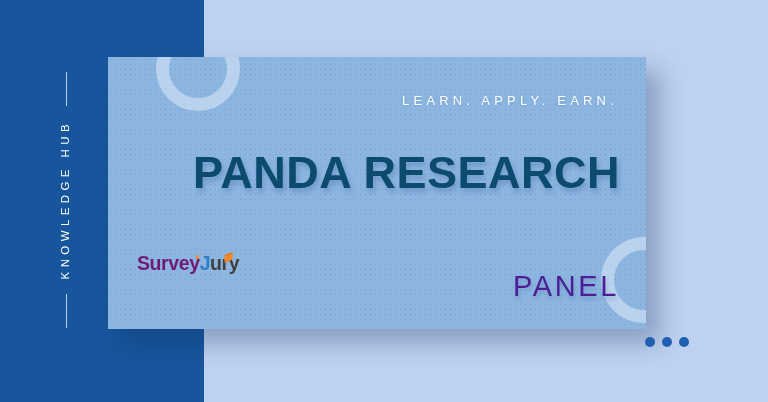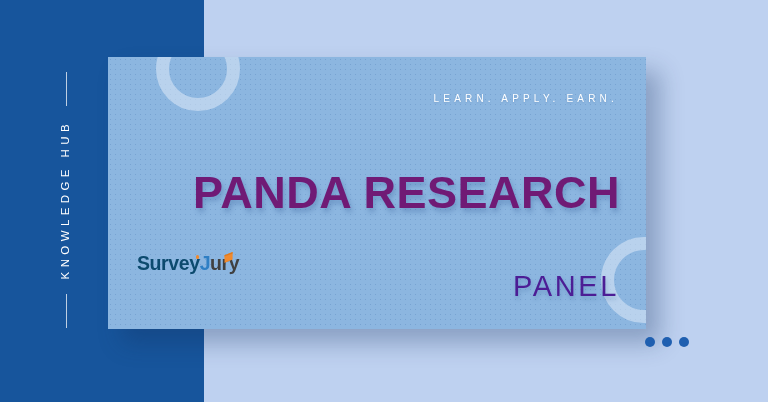--- a/index.html
+++ b/index.html
@@ -107,32 +107,32 @@
     left: 493px;
     top: 180px;
   }
 
   
   .tagline {
     position: absolute;
     right: 28px;
     top: 36px;
     color: #ffffff;
-    font-size: 10px;
+    font-size: 13px;
     font-weight: 400;
     letter-spacing: 4.2px;
     white-space: nowrap;
     text-shadow: 0 1px 2px rgba(40,80,140,0.22);
   }
   .title {
     position: absolute;
     right: 26px;
-    top: 136px;
+    top: 116px;
     transform: translateY(-50%);
-    color: #701a75;
+    color: #0c4a6e;
     font-size: 45px;
     font-weight: 700;
     letter-spacing: 0.5px;
     white-space: nowrap;
     text-shadow: 2px 4px 5px rgba(45,85,145,0.30);
   }
   .subtitle {
     position: absolute;
     right: 27px;
     top: 213px;
@@ -152,21 +152,21 @@
     display: flex;
     align-items: flex-start;
     line-height: 1;
   }
   .logo-word {
     font-size: 19.5px;
     font-weight: 700;
     letter-spacing: -0.4px;
     white-space: nowrap;
   }
-  .logo-survey { color: #0c4a6e; }
+  .logo-survey { color: #701a75; }
   .logo-j      { color: #2f7fc4; }
   .logo-ury    { color: #404040; }
   .logo-dot {
     position: absolute;
     left: 58.5px;
     top: 1px;
     width: 3.6px;
     height: 3.6px;
     border-radius: 50%;
     background: #f08a2e;

